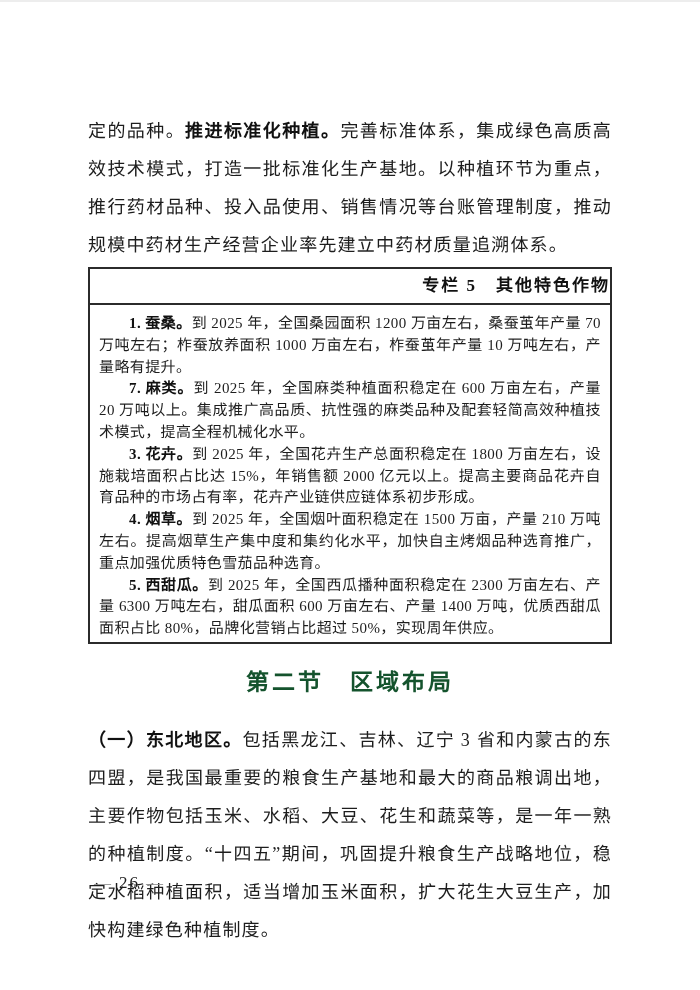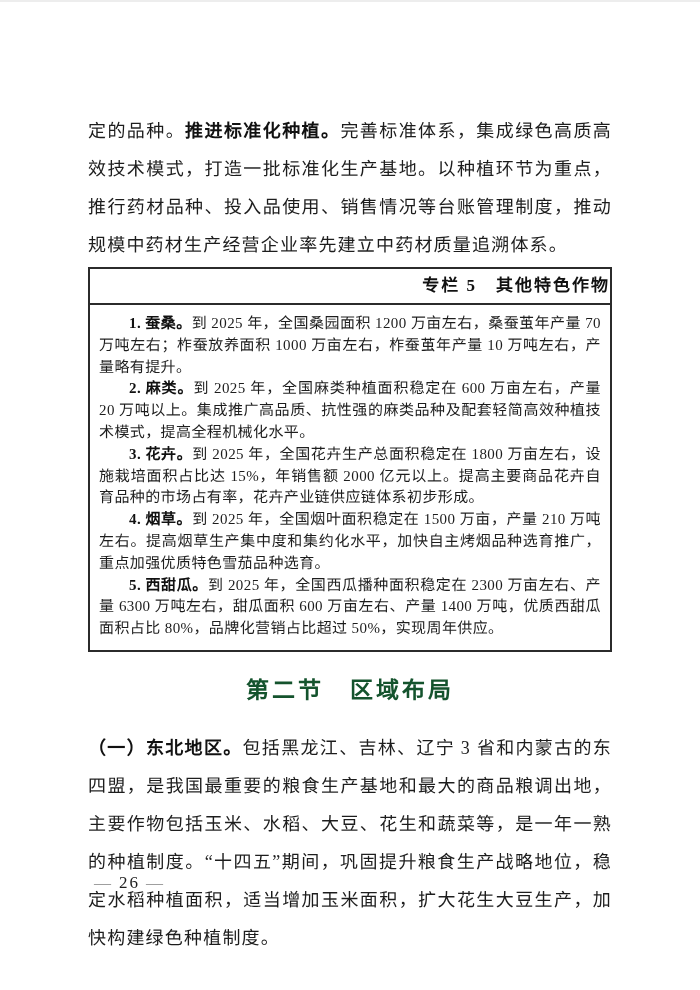--- a/index.html
+++ b/index.html
@@ -43,21 +43,21 @@
   .box-header {
     text-align: right;
     font-weight: 700;
     font-size: 17px;
     line-height: 34px;
     letter-spacing: 2px;
     color: #111111;
     border-bottom: 2px solid #2b2b2b;
   }
   .box-body {
-    padding: 8px 9px 10px 9px;
+    padding: 8px 9px 2px 9px;
   }
   .box-item {
     margin: 0;
     font-size: 15px;
     line-height: 21.8px;
     letter-spacing: 0.4px;
     text-align: justify;
     text-justify: inter-character;
     text-indent: 2em;
   }
@@ -95,21 +95,21 @@
 
 <div class="page">
   <div class="content">
 
     <p class="body-para"><span>定的品种。</span><b>推进标准化种植。</b><span>完善标准体系，集成绿色高质高效技术模式，打造一批标准化生产基地。以种植环节为重点，推行药材品种、投入品使用、销售情况等台账管理制度，推动规模中药材生产经营企业率先建立中药材质量追溯体系。</span></p>
 
     <div class="feature-box">
       <div class="box-header">专栏 5　其他特色作物</div>
       <div class="box-body">
         <p class="box-item"><b>1. 蚕桑。</b><span>到 2025 年，全国桑园面积 1200 万亩左右，桑蚕茧年产量 70 万吨左右；柞蚕放养面积 1000 万亩左右，柞蚕茧年产量 10 万吨左右，产量略有提升。</span></p>
-        <p class="box-item"><b>2. 麻类。</b><span>到 2025 年，全国麻类种植面积稳定在 600 万亩左右，产量 20 万吨以上。集成推广高品质、抗性强的麻类品种及配套轻简高效种植技术模式，提高全程机械化水平。</span></p>
+        <p class="box-item"><b>7. 麻类。</b><span>到 2025 年，全国麻类种植面积稳定在 600 万亩左右，产量 20 万吨以上。集成推广高品质、抗性强的麻类品种及配套轻简高效种植技术模式，提高全程机械化水平。</span></p>
         <p class="box-item"><b>3. 花卉。</b><span>到 2025 年，全国花卉生产总面积稳定在 1800 万亩左右，设施栽培面积占比达 15%，年销售额 2000 亿元以上。提高主要商品花卉自育品种的市场占有率，花卉产业链供应链体系初步形成。</span></p>
         <p class="box-item"><b>4. 烟草。</b><span>到 2025 年，全国烟叶面积稳定在 1500 万亩，产量 210 万吨左右。提高烟草生产集中度和集约化水平，加快自主烤烟品种选育推广，重点加强优质特色雪茄品种选育。</span></p>
         <p class="box-item"><b>5. 西甜瓜。</b><span>到 2025 年，全国西瓜播种面积稳定在 2300 万亩左右、产量 6300 万吨左右，甜瓜面积 600 万亩左右、产量 1400 万吨，优质西甜瓜面积占比 80%，品牌化营销占比超过 50%，实现周年供应。</span></p>
       </div>
     </div>
 
     <h2 class="section-heading">第二节　区域布局</h2>
 
     <p class="body-para region-para"><span class="indent-2em"></span><b>（一）东北地区。</b><span>包括黑龙江、吉林、辽宁 3 省和内蒙古的东四盟，是我国最重要的粮食生产基地和最大的商品粮调出地，主要作物包括玉米、水稻、大豆、花生和蔬菜等，是一年一熟的种植制度。“十四五”期间，巩固提升粮食生产战略地位，稳定水稻种植面积，适当增加玉米面积，扩大花生大豆生产，加快构建绿色种植制度。</span></p>
 

